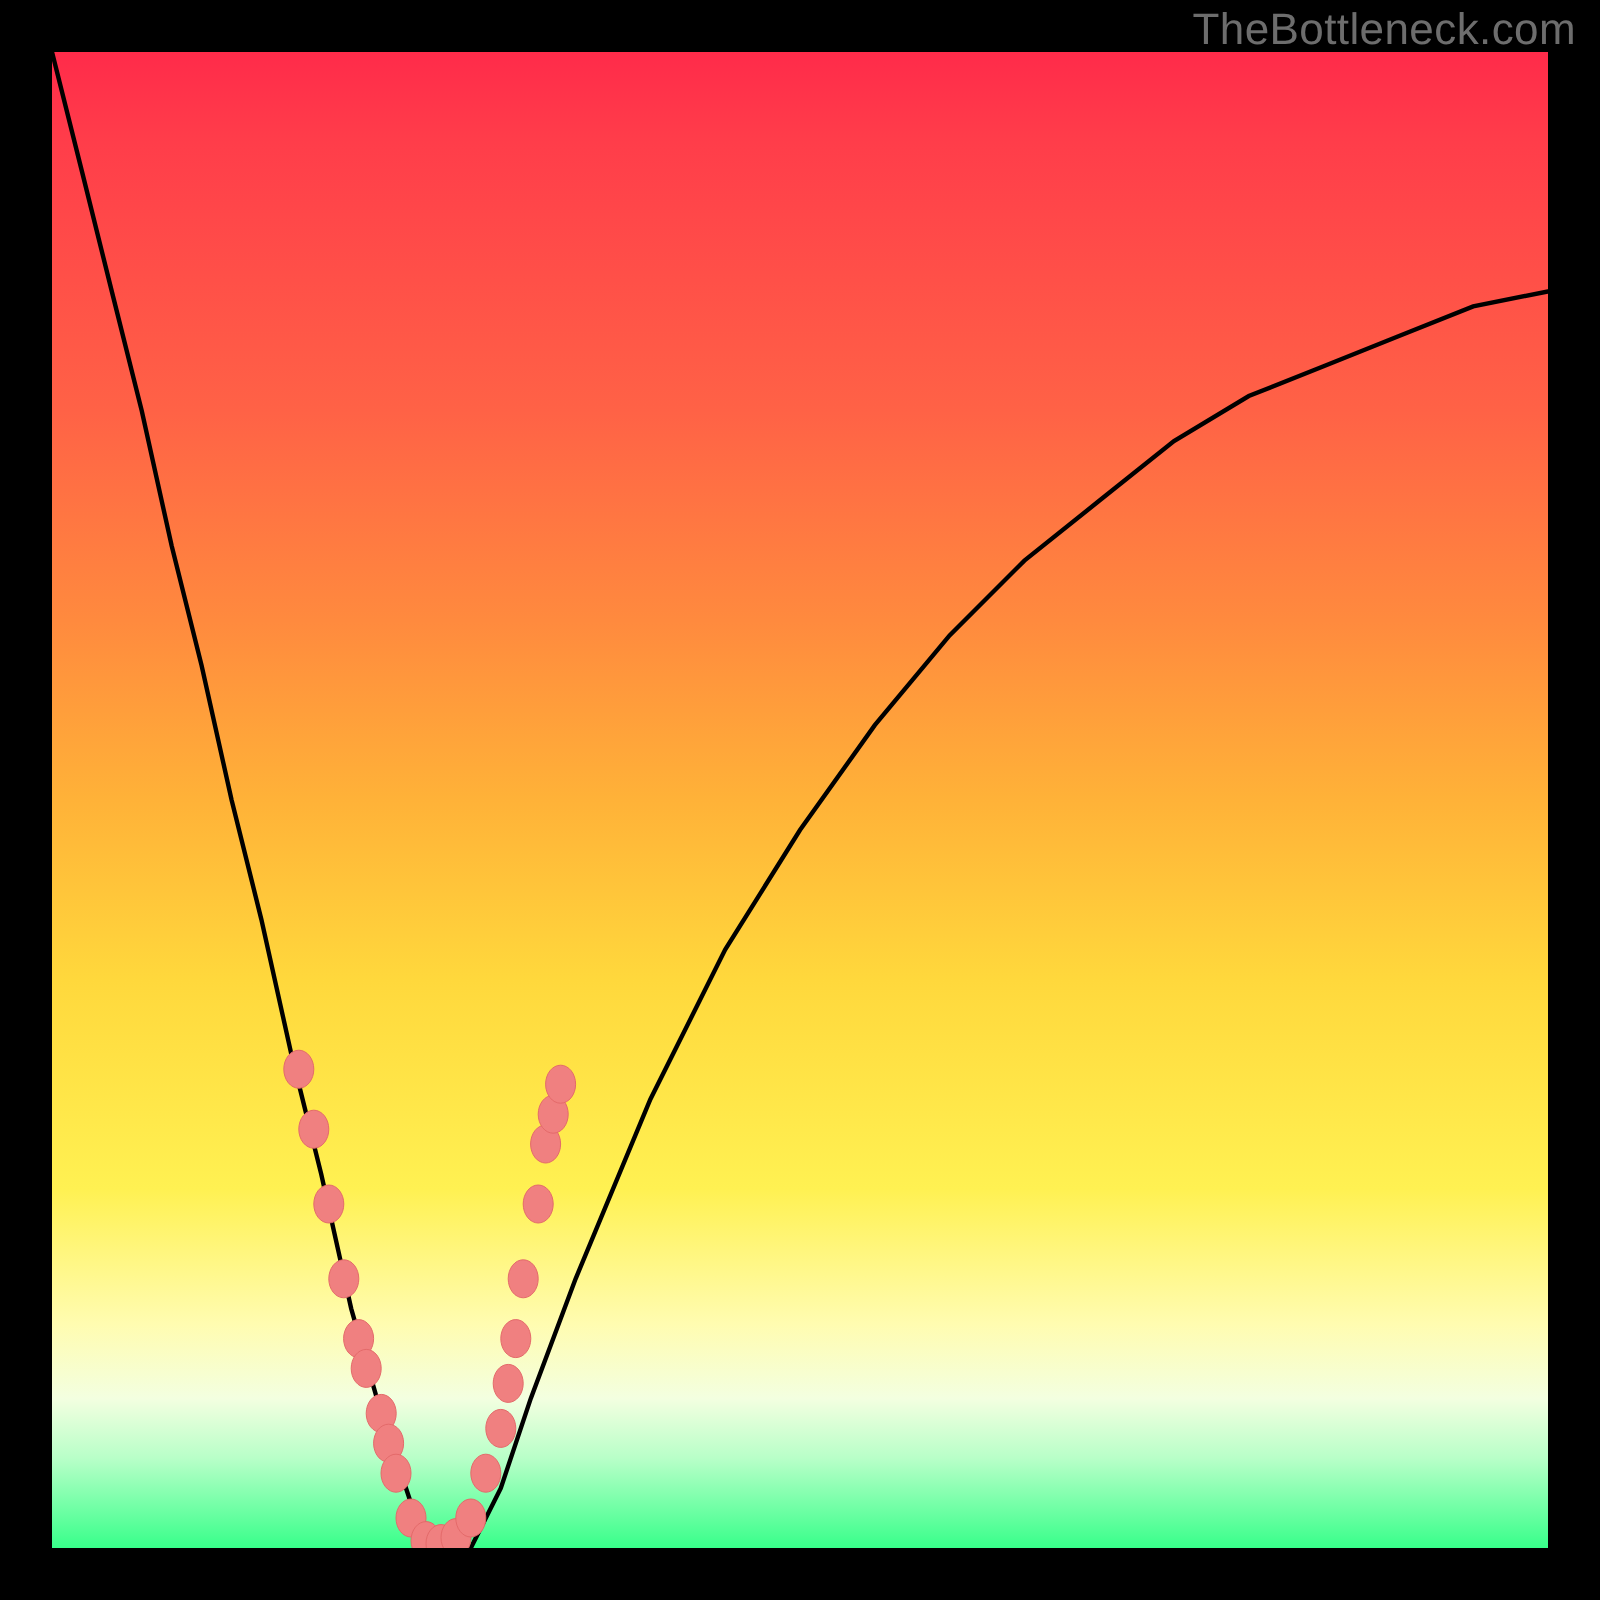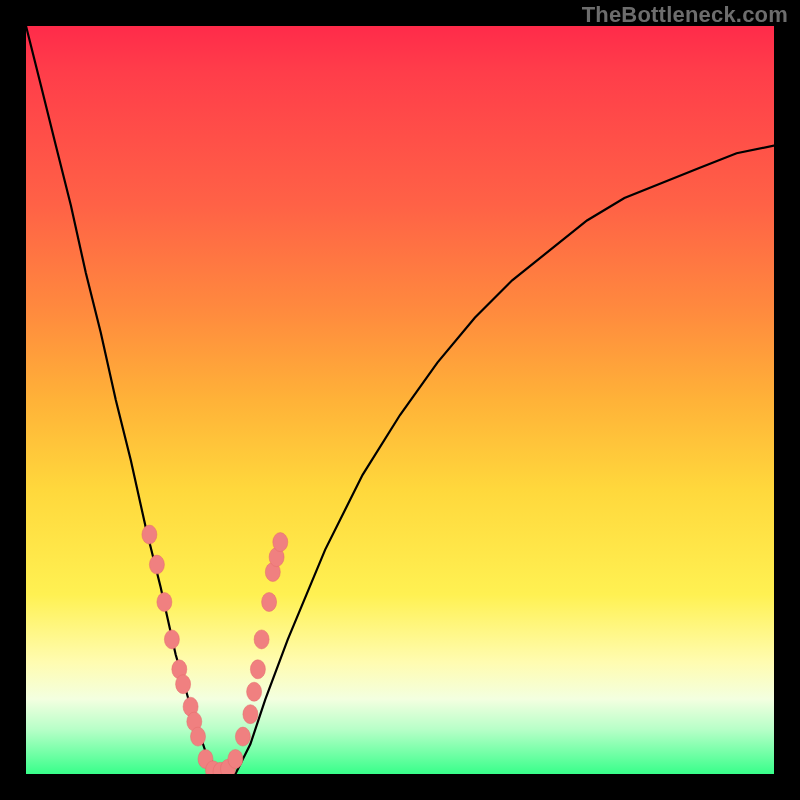--- a/index.html
+++ b/index.html
@@ -40,21 +40,21 @@
       #b8ffc8 94%,
       #38ff8a 100%
     );
   }
   .watermark {
     position: absolute;
     top: 2px;
     right: 12px;
     color: #6d6d6d;
     font-size: 22px;
-    font-weight: 700;
+    font-weight: 400;
     letter-spacing: 0.2px;
     user-select: none;
   }
   svg.curve {
     position: absolute;
     top: 0;
     left: 0;
     width: 748px;
     height: 748px;
   }

